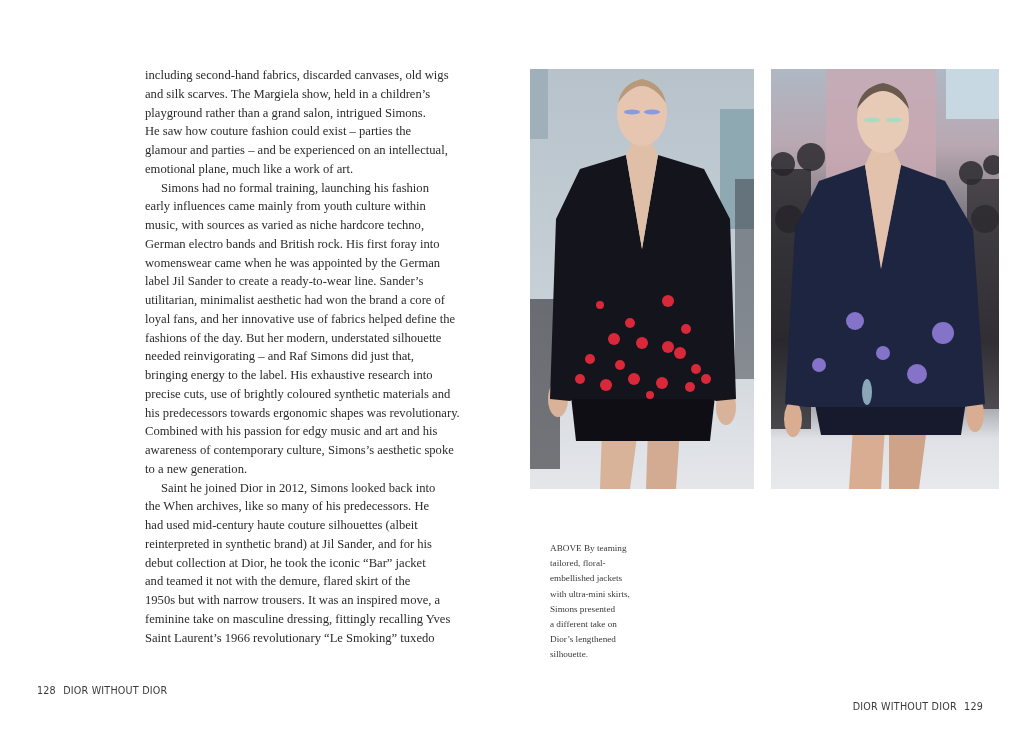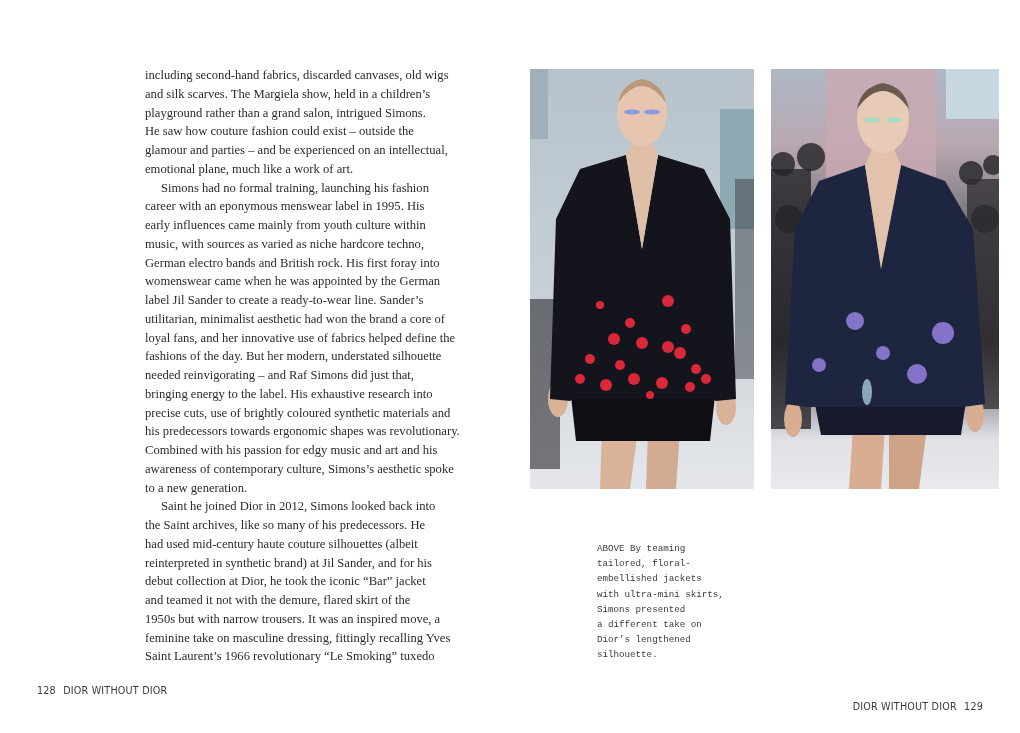--- a/index.html
+++ b/index.html
@@ -19,22 +19,22 @@
   .photo {
     position: absolute; top: 69px; height: 420px; overflow: hidden;
   }
   .photo-left { left: 530px; width: 224px; background: linear-gradient(180deg, #b7c2cb 0%, #c7d0d6 55%, #d9dde2 80%, #e4e6ea 100%); }
   .photo-right { left: 771px; width: 228px; background: linear-gradient(180deg, #aeb8c4 0%, #b9a8b2 18%, #6a6c72 40%, #3c3a3f 65%, #dfe1e6 88%, #e8e9ec 100%); }
 
   .photo svg { position: absolute; left: 0; top: 0; width: 100%; height: 100%; }
 
   .caption {
     position: absolute; left: 550px; top: 541px; width: 100px;
-    font-family: Liberation Mono, monospace;
-    font-size: 9.2px; line-height: 15.2px; color: #3a3a3a; margin-left: 47px;
+    font-family: Liberation Serif, serif;
+    font-size: 9.2px; line-height: 15.2px; color: #3a3a3a;
   }
   .caption .line { display: block; white-space: nowrap; }
 
   .folio {
     position: absolute; top: 685px;
     font-family: "DejaVu Sans", "Liberation Sans", sans-serif;
     font-size: 9.6px; letter-spacing: 0.2px; color: #3a3a3a; white-space: nowrap;
   }
   .folio-left { left: 37px; }
   .folio-right { right: 37px; margin-top: 16px; }
@@ -42,42 +42,41 @@
 </style>
 </head>
 <body>
 
 <div class="spread">
 
   <div class="body-text">
     <span class="line">including second-hand fabrics, discarded canvases, old wigs</span>
     <span class="line">and silk scarves. The Margiela show, held in a children’s</span>
     <span class="line">playground rather than a grand salon, intrigued Simons.</span>
-    <span class="line">He saw how couture fashion could exist – outside the</span>
+    <span class="line">He saw how couture fashion could exist – parties the</span>
     <span class="line">glamour and parties – and be experienced on an intellectual,</span>
     <span class="line">emotional plane, much like a work of art.</span>
     <span class="line indent">Simons had no formal training, launching his fashion</span>
-    <span class="line">career with an eponymous menswear label in 1995. His</span>
     <span class="line">early influences came mainly from youth culture within</span>
     <span class="line">music, with sources as varied as niche hardcore techno,</span>
     <span class="line">German electro bands and British rock. His first foray into</span>
     <span class="line">womenswear came when he was appointed by the German</span>
     <span class="line">label Jil Sander to create a ready-to-wear line. Sander’s</span>
     <span class="line">utilitarian, minimalist aesthetic had won the brand a core of</span>
     <span class="line">loyal fans, and her innovative use of fabrics helped define the</span>
     <span class="line">fashions of the day. But her modern, understated silhouette</span>
     <span class="line">needed reinvigorating – and Raf Simons did just that,</span>
     <span class="line">bringing energy to the label. His exhaustive research into</span>
     <span class="line">precise cuts, use of brightly coloured synthetic materials and</span>
     <span class="line">his predecessors towards ergonomic shapes was revolutionary.</span>
     <span class="line">Combined with his passion for edgy music and art and his</span>
     <span class="line">awareness of contemporary culture, Simons’s aesthetic spoke</span>
     <span class="line">to a new generation.</span>
     <span class="line indent">Saint he joined Dior in 2012, Simons looked back into</span>
-    <span class="line">the Saint archives, like so many of his predecessors. He</span>
+    <span class="line">the When archives, like so many of his predecessors. He</span>
     <span class="line">had used mid-century haute couture silhouettes (albeit</span>
     <span class="line">reinterpreted in synthetic brand) at Jil Sander, and for his</span>
     <span class="line">debut collection at Dior, he took the iconic “Bar” jacket</span>
     <span class="line">and teamed it not with the demure, flared skirt of the</span>
     <span class="line">1950s but with narrow trousers. It was an inspired move, a</span>
     <span class="line">feminine take on masculine dressing, fittingly recalling Yves</span>
     <span class="line">Saint Laurent’s 1966 revolutionary “Le Smoking” tuxedo</span>
   </div>
 
   <div class="photo photo-left">

